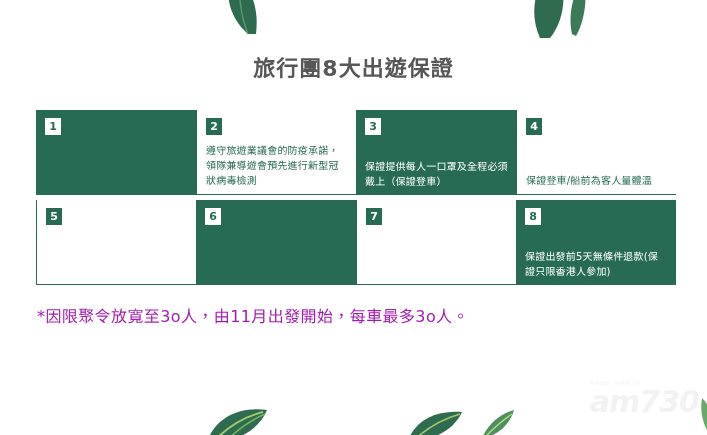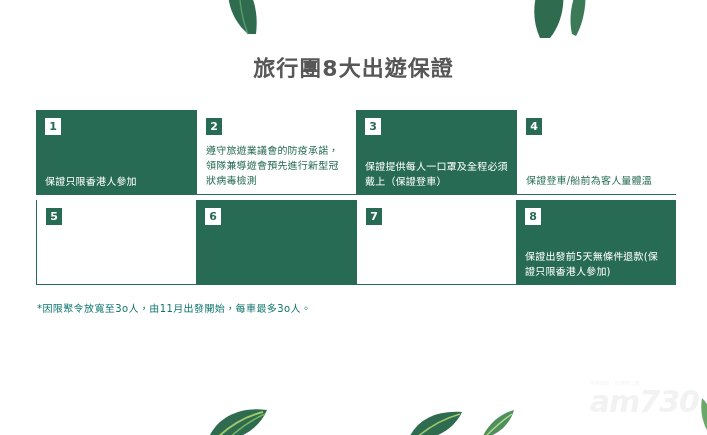--- a/index.html
+++ b/index.html
@@ -112,23 +112,23 @@
     letter-spacing: 0.2px;
     word-break: break-all;
   }
   .card.filled .card-text { color: #ffffff; }
   .card.plain  .card-text { color: #276B55; }
 
   
   .footnote {
     position: absolute;
     left: 37px;
-    top: 300px;
-    font-size: 10px;
-    color: #0f766e;
+    top: 308px;
+    font-size: 16px;
+    color: #a21caf;
     letter-spacing: 0.4px;
     line-height: 18px;
     white-space: nowrap;
   }
 
   
   .watermark {
     position: absolute;
     right: 8px;
     bottom: 18px;
@@ -167,21 +167,20 @@
       <path d="M52 74 C48 56 52 34 64 18 C68 40 64 62 56 76 Z" fill="#3C7A57"></path>
     </svg>
   </div>
 
   <div class="title">旅行團8大出遊保證</div>
 
   <div class="grid">
 
     <div class="card filled">
       <div class="badge">1</div>
-      <div class="card-text">保證只限香港人參加</div>
     </div>
 
     <div class="card plain">
       <div class="badge">2</div>
       <div class="card-text">遵守旅遊業議會的防疫承諾，領隊兼導遊會預先進行新型冠狀病毒檢測</div>
     </div>
 
     <div class="card filled">
       <div class="badge">3</div>
       <div class="card-text">保證提供每人一口罩及全程必須戴上（保證登車）</div>

